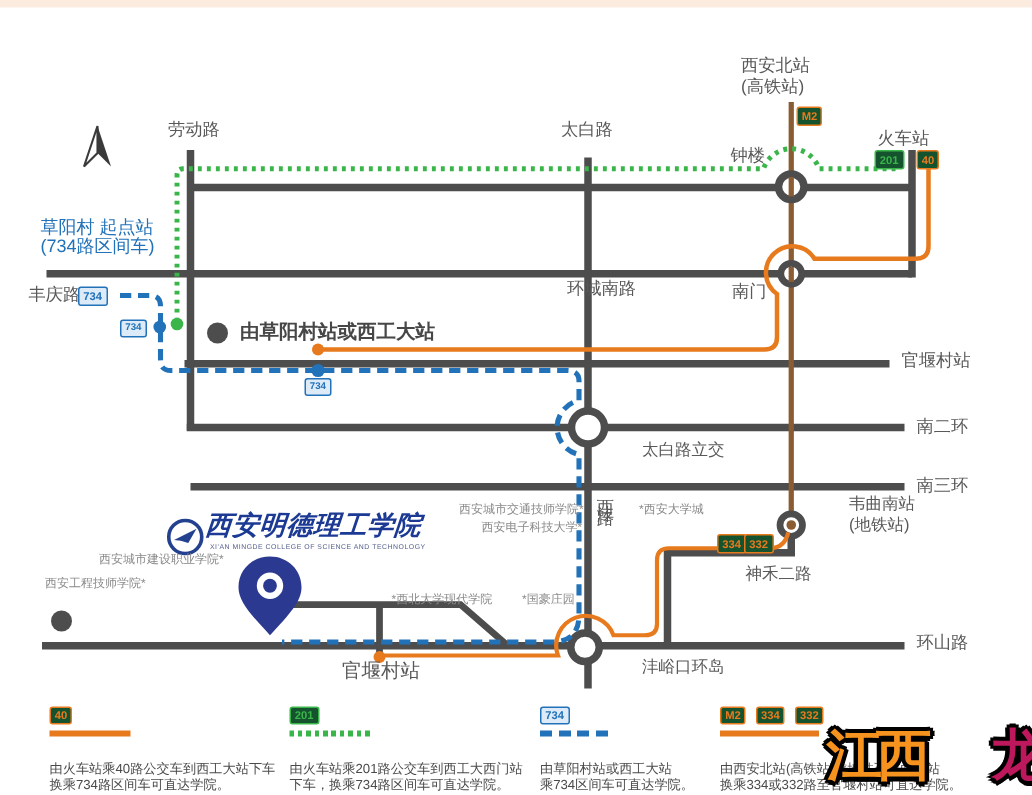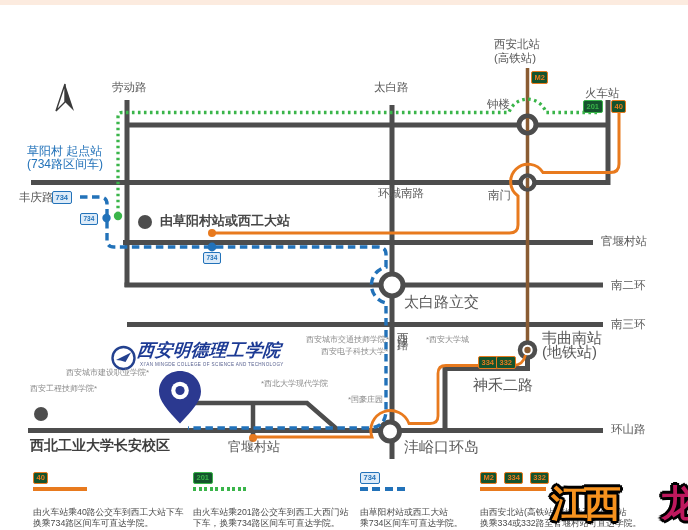--- a/index.html
+++ b/index.html
@@ -5,21 +5,21 @@
   html,body{margin:0;padding:0;background:#fff;}
   #stage{position:relative;width:688px;height:530px;background:#fff;overflow:hidden;
          font-family:"Liberation Sans","DejaVu Sans",sans-serif;}
   #top-strip{position:absolute;left:0;top:0;width:688px;height:5px;background:#fcebdf;}
   #map-svg{position:absolute;left:0;top:0;}
   .lbl{position:absolute;color:#595959;font-size:11.5px;white-space:nowrap;line-height:1.1;}
   .lbl.small{font-size:8px;color:#8a8a8a;text-align:right;}
   .lbl.blue{color:#2272b9;font-size:12px;}
   .lbl.big{font-weight:bold;color:#474747;font-size:13px;}
   .lbl.big2{font-weight:bold;color:#3f3f3f;font-size:14px;}
-  .lbl.md{font-size:15px;}
+  .lbl.md{font-size:11px;margin-left:24px;}
   .lbl.center{}
   #page-title{position:absolute;left:27px;top:44px;font-size:20px;font-weight:bold;color:#1f1f1f;letter-spacing:2px;}
   .vertical{writing-mode:vertical-rl;letter-spacing:3px;}
   .badge{position:absolute;font-size:7.5px;font-weight:bold;line-height:1;padding:1.5px 2.5px;
          border:1px solid;border-radius:2px;background:#fff;white-space:nowrap;}
   .badge.orange{color:#e87a1e;border-color:#e87a1e;background:#14532d;}
   .badge.green{color:#3ab54a;border-color:#3ab54a;background:#14532d;}
   .badge.blue{color:#2272b9;border-color:#2272b9;background:#ddebf8;}
   
   #logo-name{position:absolute;left:137px;top:338px;font-family:"DejaVu Serif","Liberation Serif",serif;
@@ -130,27 +130,26 @@
   <div class="lbl" style="left:611px;top:279px;">南二环</div>
   <div class="lbl" style="left:611px;top:318px;">南三环</div>
   <div class="lbl md" style="left:404px;top:294px;">太白路立交</div>
   <div class="lbl vertical" style="left:396px;top:324px;">西沣路</div>
   <div class="lbl md" style="left:542px;top:330px;text-align:right;">韦曲南站</div>
   <div class="lbl md" style="left:542px;top:344px;">(地铁站)</div>
   <div class="lbl md" style="left:473px;top:377px;">神禾二路</div>
   <div class="lbl" style="left:611px;top:423px;">环山路</div>
   <div class="lbl md" style="left:404px;top:439px;">沣峪口环岛</div>
   <div class="lbl" style="left:228px;top:440px;font-size:13px;">官堰村站</div>
-  <div class="lbl big2" style="left:30px;top:438px;">西北工业大学长安校区</div>
 
   <div class="lbl small" style="left:30px;top:369px;margin-left:36px;">西安城市建设职业学院*</div>
   <div class="lbl small" style="left:30px;top:385px;">西安工程技师学院*</div>
   <div class="lbl small" style="left:306px;top:336px;">西安城市交通技师学院*</div>
   <div class="lbl small" style="left:321px;top:348px;">西安电子科技大学*</div>
-  <div class="lbl small" style="left:261px;top:380px;">*西北大学现代学院</div>
+  <div class="lbl small" style="left:261px;top:396px;">*西北大学现代学院</div>
   <div class="lbl small" style="left:426px;top:336px;">*西安大学城</div>
   <div class="lbl small" style="left:348px;top:396px;">*国豪庄园</div>
 
   <div class="badge orange" style="left:531px;top:71px;">M2</div>
   <div class="badge green" style="left:583px;top:100px;">201</div>
   <div class="badge orange" style="left:611px;top:100px;">40</div>
   <div class="badge blue" style="left:52px;top:191px;">734</div>
   <div class="badge blue" style="left:80px;top:213px;font-size:6.5px;">734</div>
   <div class="badge blue" style="left:203px;top:252px;font-size:6.5px;">734</div>
   <div class="badge orange" style="left:478px;top:356px;">334</div>

